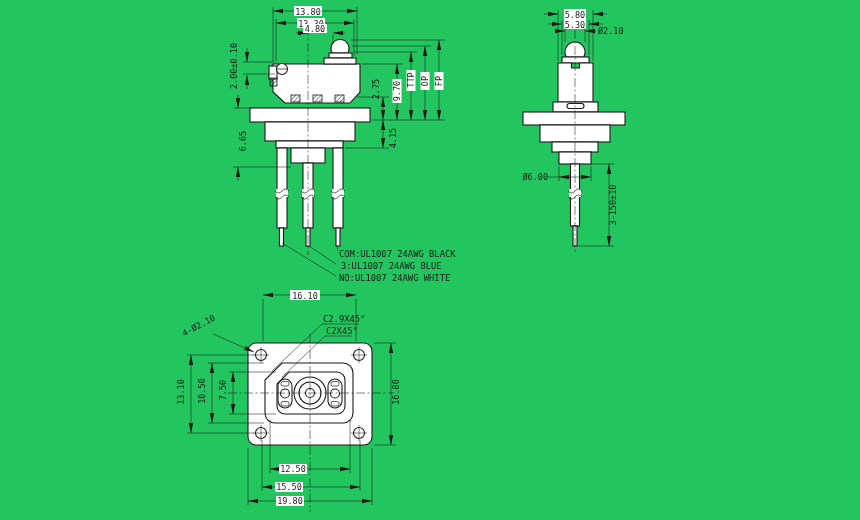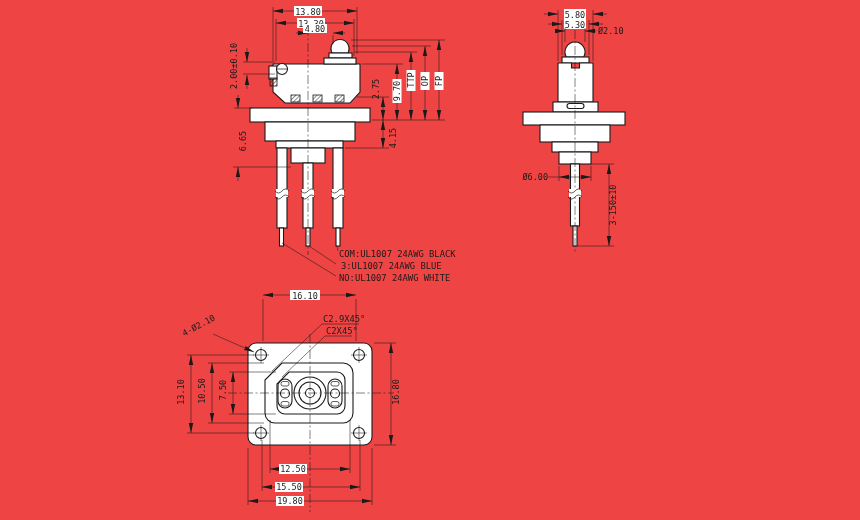--- a/index.html
+++ b/index.html
@@ -1,16 +1,16 @@
 <!DOCTYPE html>
 <html><head>
 <meta charset="utf-8">
 <style>
   html,body{margin:0;padding:0;background:#ffffff;}
-  .stage{position:relative;width:860px;height:520px;background:#ef4444;overflow:hidden;}
+  .stage{position:relative;width:860px;height:520px;background:#22c55e;overflow:hidden;}
   svg{display:block;}
   .ol{fill:#fff;stroke:#1a1a1a;stroke-width:1.1;}
   .oln{fill:none;stroke:#1a1a1a;stroke-width:1.1;}
   .thin{fill:none;stroke:#1a1a1a;stroke-width:0.55;}
   .med{fill:none;stroke:#1a1a1a;stroke-width:0.7;}
   .cl{fill:none;stroke:#1a1a1a;stroke-width:0.55;stroke-dasharray:9 2.5 2 2.5;}
   .dim{font-family:"DejaVu Sans Mono", monospace;font-size:8.5px;fill:#1a1a1a;text-anchor:middle;}
   .lbl{font-family:"DejaVu Sans Mono", monospace;font-size:8.8px;fill:#1a1a1a;text-anchor:start;}
   .end{text-anchor:end;}
   .start{text-anchor:start;}

